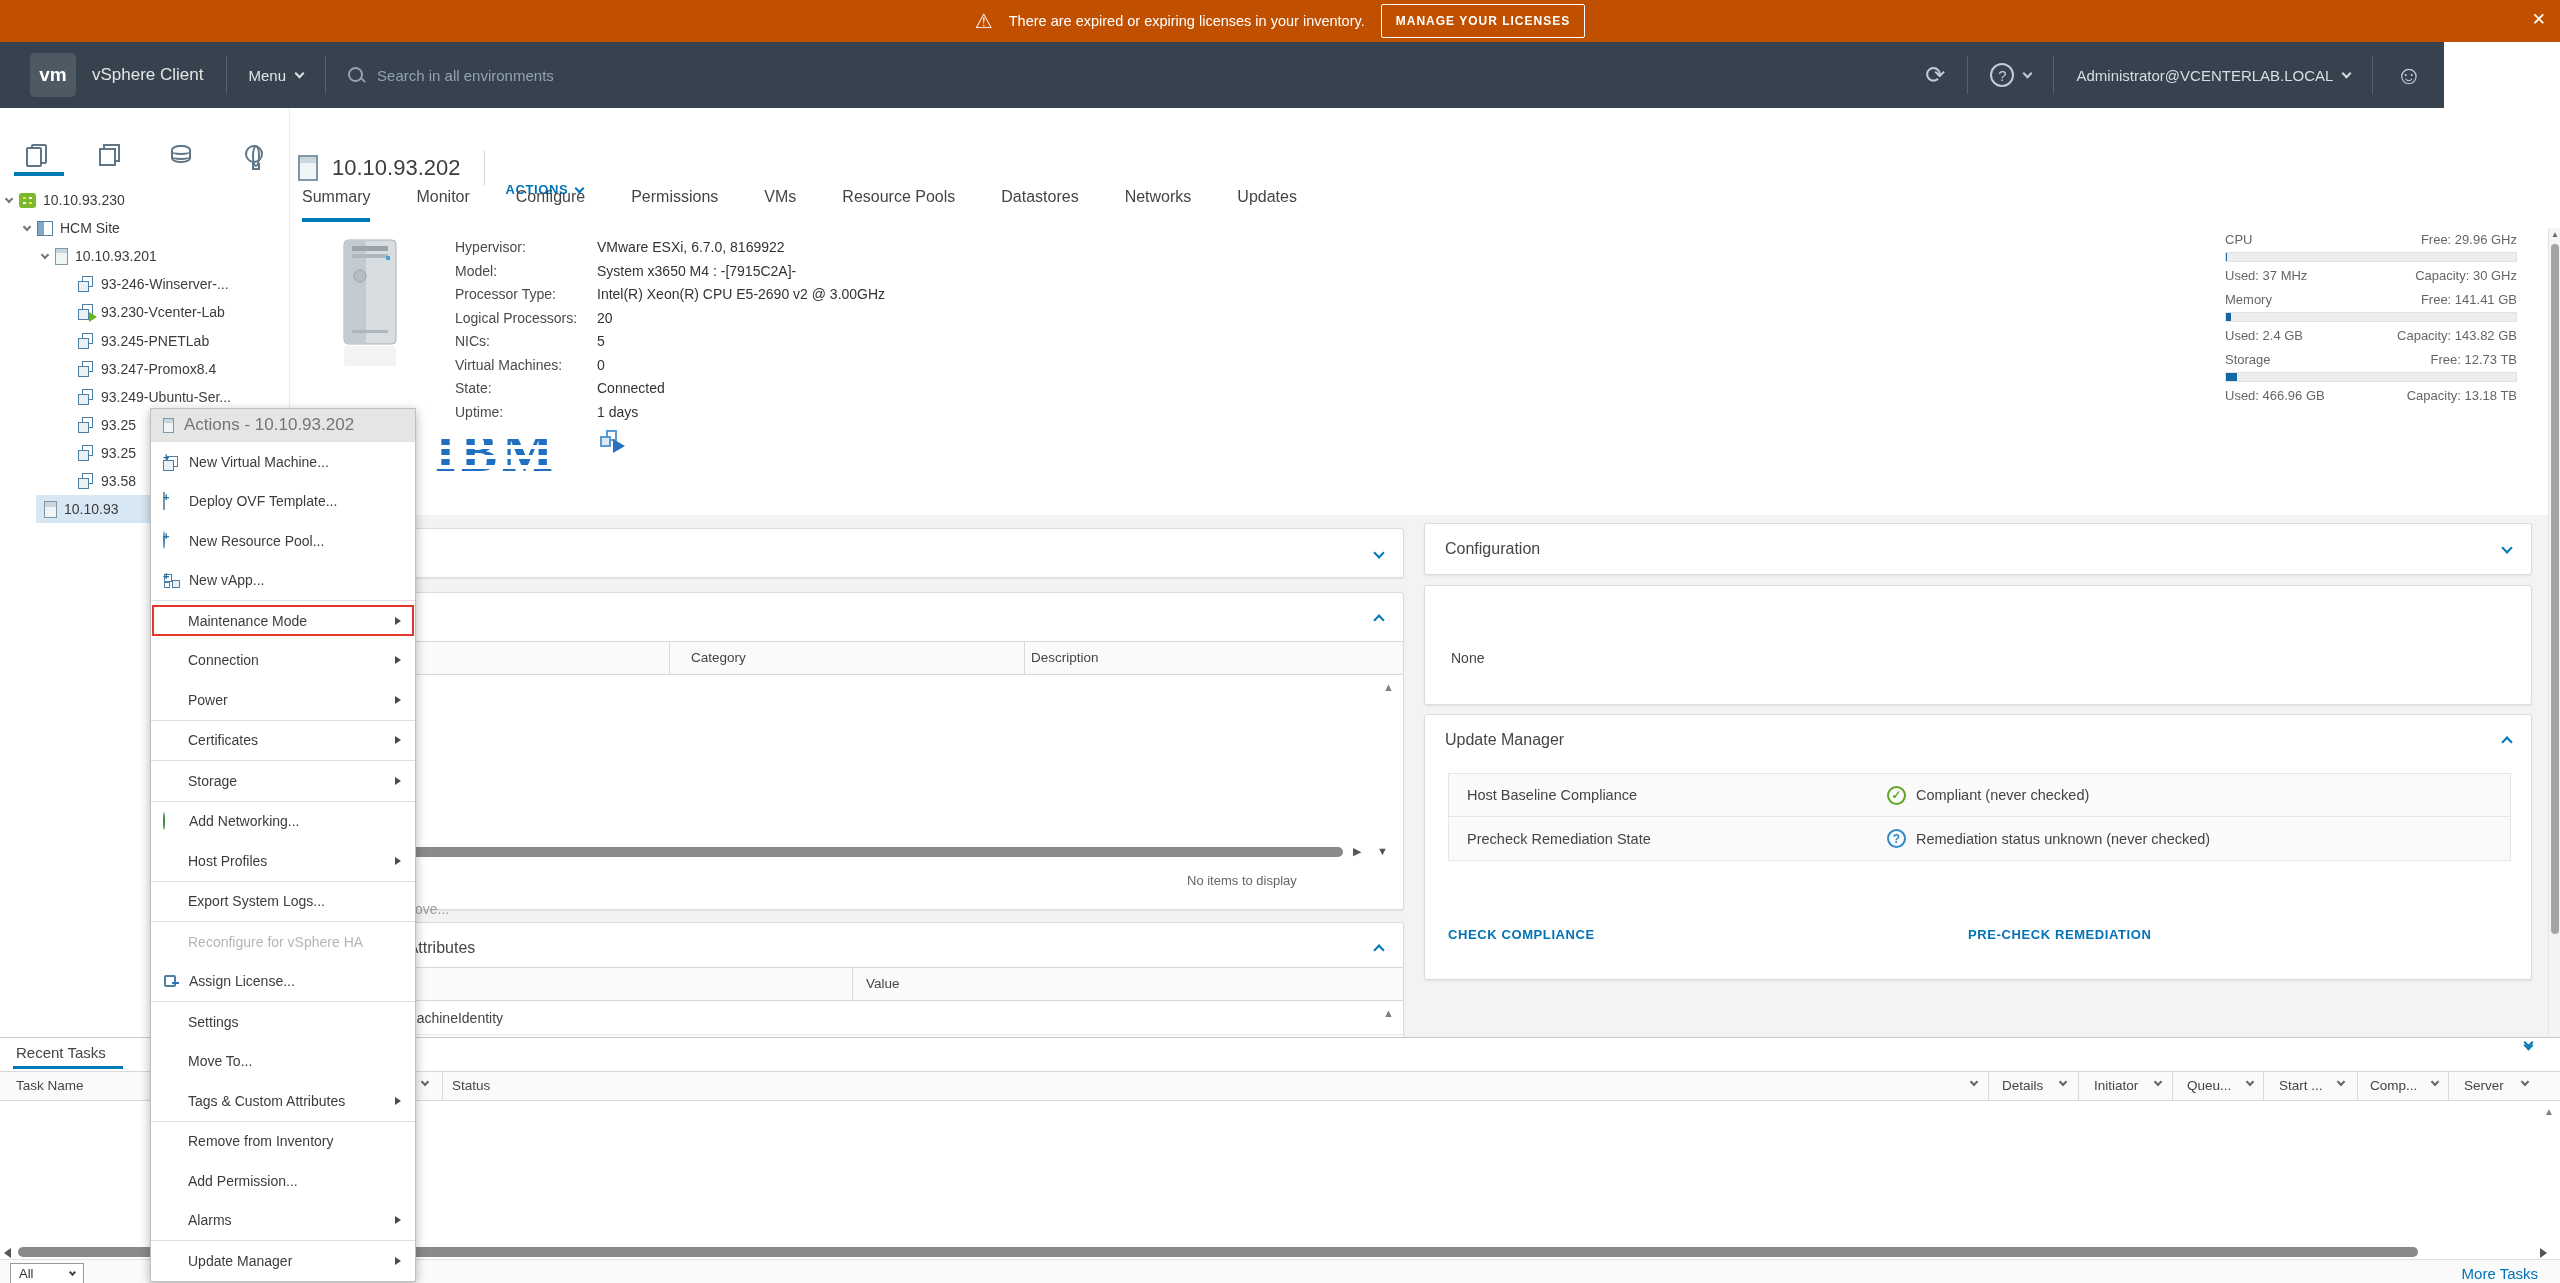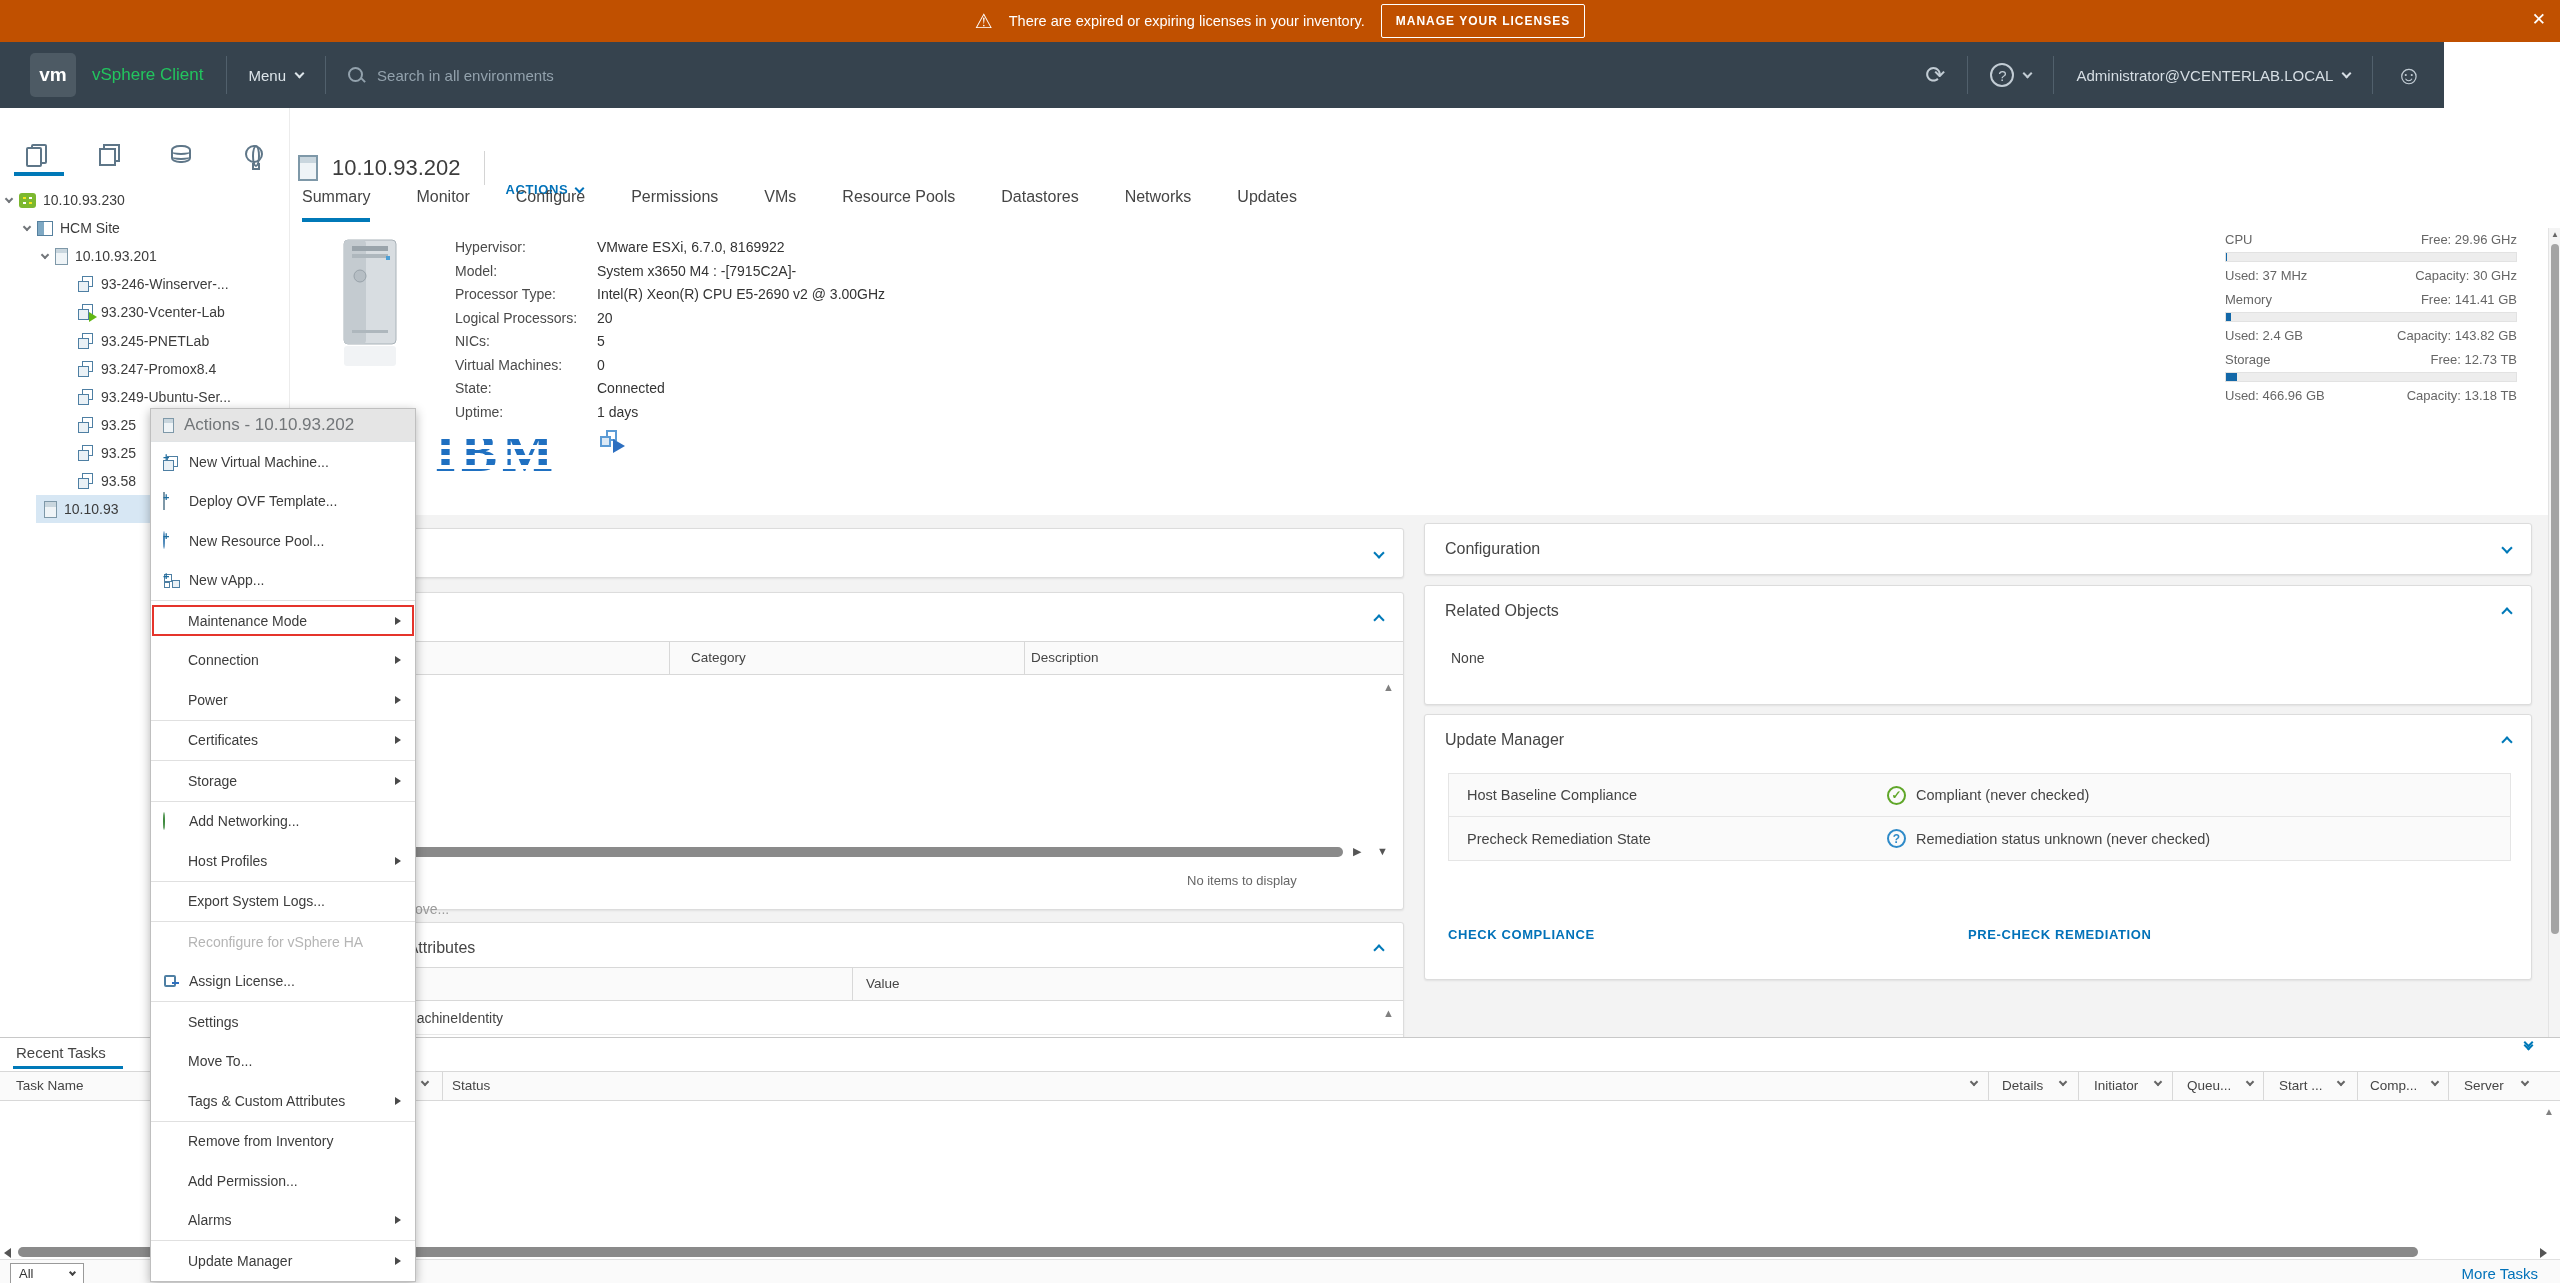--- a/index.html
+++ b/index.html
@@ -10,21 +10,21 @@
   
   .banner{left:0;top:0;width:2560px;height:42px;background:#C05000;color:#fff;display:flex;align-items:center;justify-content:center;gap:16px;}
   .banner .warn{font-size:20px;line-height:1;color:#fff;}
   .banner .msg{font-size:14.5px;}
   .banner .btn{border:1px solid #fff;color:#fff;background:transparent;font-size:12px;font-weight:bold;letter-spacing:1px;padding:9px 14px;border-radius:2px;cursor:pointer;}
   .banner .close{position:absolute;right:14px;top:9px;font-size:17px;color:#fff;cursor:pointer;}
 
   
   .hdr{left:0;top:42px;width:2444px;height:66px;background:#36434E;color:#E6ECF0;display:flex;align-items:center;}
   .hdr .logo{width:46px;height:44px;background:#4C5923;background:#4D5A64;border-radius:5px;margin-left:30px;display:flex;align-items:center;justify-content:center;color:#fff;font-weight:bold;font-size:19px;}
-  .hdr .prod{font-size:17px;color:#22c55e;margin-left:16px;font-weight:400;}
+  .hdr .prod{font-size:17px;color:#e5e5e5;margin-left:16px;font-weight:400;}
   .hdr .vdiv{width:1px;height:38px;background:#51606C;margin:0 22px;}
   .hdr .menu{font-size:15px;color:#DDE5EA;display:flex;align-items:center;gap:10px;cursor:pointer;}
   .hdr .search{display:flex;align-items:center;gap:12px;color:#93A2AD;font-size:15px;cursor:text;}
   .hdr .right{margin-left:auto;display:flex;align-items:center;margin-right:22px;color:#C2CCD4;}
   .hdr .user{font-size:15px;color:#D6DEE4;display:flex;align-items:center;gap:10px;cursor:pointer;}
   .chev{display:inline-block;width:7px;height:7px;border-right:2px solid currentColor;border-bottom:2px solid currentColor;transform:rotate(45deg);margin-top:-3px;}
   .chev.up{transform:rotate(-135deg);margin-top:3px;}
   .qmark{width:24px;height:24px;border:2px solid #C2CCD4;border-radius:50%;font-size:15px;display:flex;align-items:center;justify-content:center;}
   .refresh{font-size:24px;line-height:1;}
   .smiley{font-size:26px;line-height:1;}
@@ -444,24 +444,20 @@
     </div>
 
     <div class="card" style="left:1134px;top:415px;width:1108px;height:52px;">
       <div class="chd">
           <span>Configuration</span>
           <span class="chev"></span>
         </div>
     </div>
 
     <div class="card" style="left:1134px;top:477px;width:1108px;height:120px;">
-      <div class="chd">
-          <span>Related Objects</span>
-          <span class="chev up"></span>
-        </div>
       <span style="position:absolute;left:26px;top:64px;font-size:14px;color:#444;">None</span>
     </div>
 
     <div class="card" style="left:1134px;top:606px;width:1108px;height:266px;">
       <div class="chd">
           <span>Update Manager</span>
           <span class="chev up"></span>
         </div>
       <div style="position:absolute;left:23px;top:58px;width:1063px;border:1px solid #E5E5E5;background:#FAFAFA;">
         <div style="height:43px;display:flex;align-items:center;border-bottom:1px solid #E5E5E5;">

